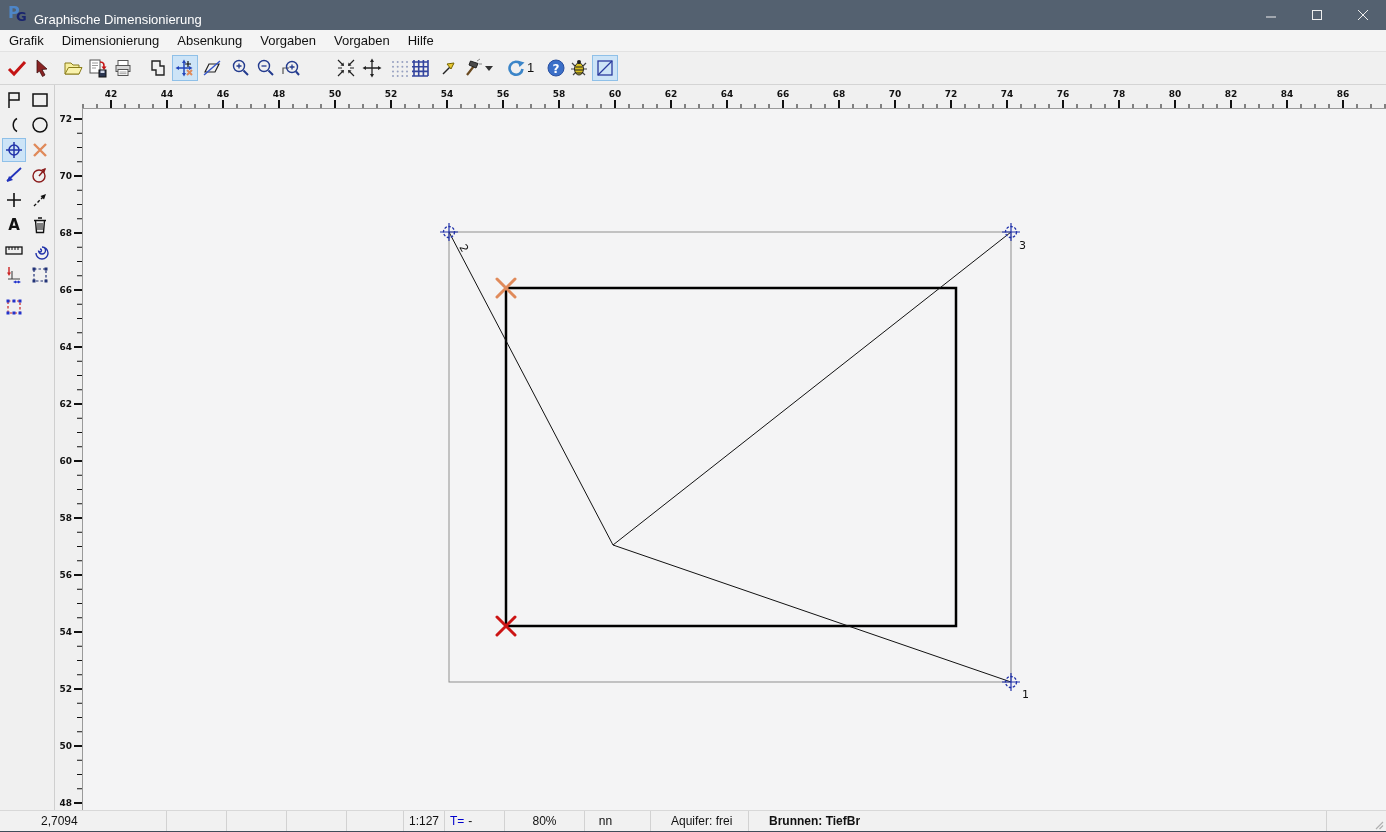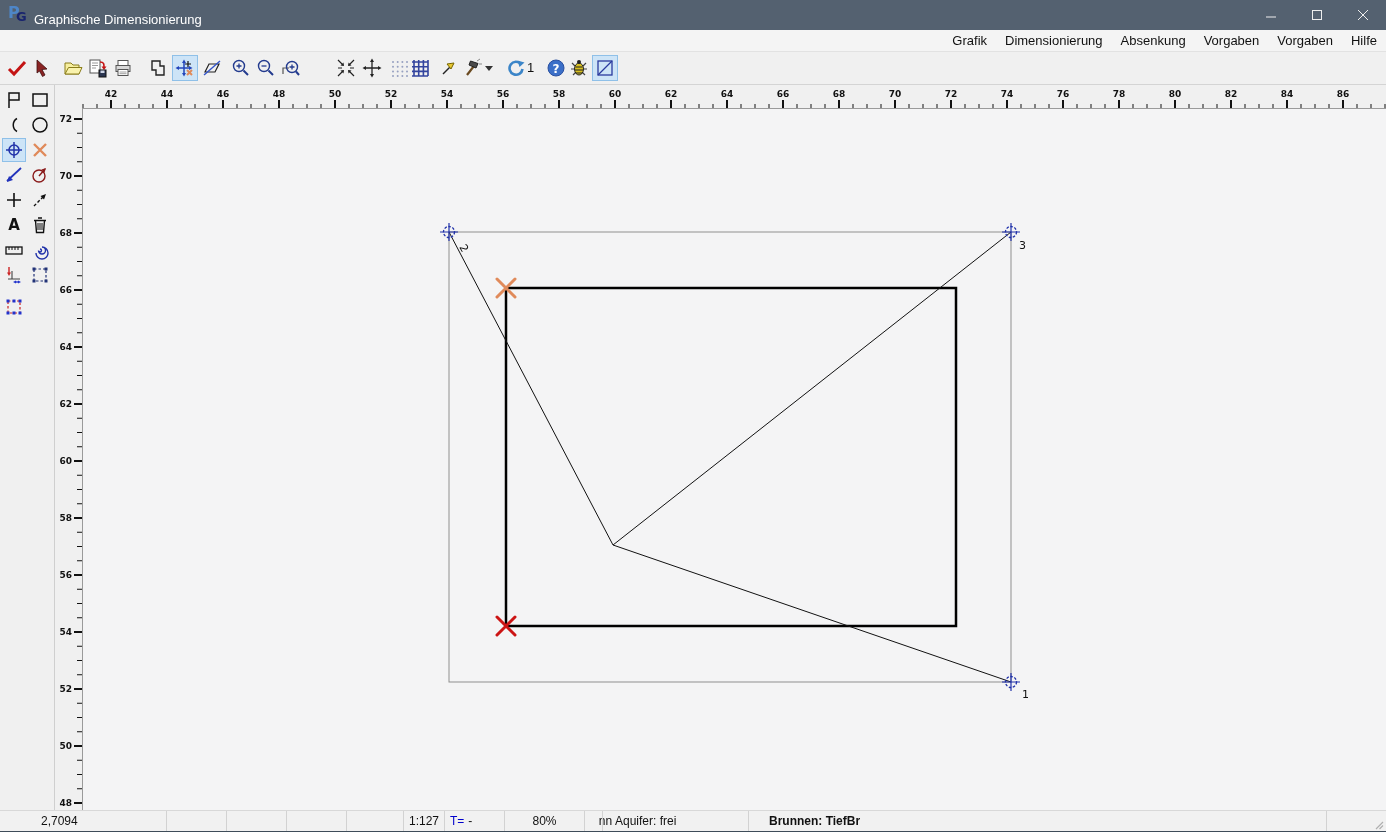--- a/index.html
+++ b/index.html
@@ -8,21 +8,21 @@
           font-family:"Liberation Sans",sans-serif;border-bottom:1px solid #3e4c59;}
   
   .titlebar{position:absolute;left:0;top:0;width:1386px;height:30px;background:#546170;color:#fff;}
   .appicon{position:absolute;left:8px;top:4px;width:22px;height:22px;}
   .appicon .p{position:absolute;left:0;top:-1px;font:bold 16px "DejaVu Sans",sans-serif;color:#4e86c8;}
   .appicon .g{position:absolute;left:8px;top:5px;font:bold 13px "DejaVu Sans",sans-serif;color:#19246e;}
   .wtitle{position:absolute;left:34px;top:12px;font-size:13px;}
   .winbtn{position:absolute;top:0;width:46px;height:30px;display:flex;align-items:center;justify-content:center;}
   .winbtn svg{display:block;}
   
-  .menubar{position:absolute;left:0;top:30px;width:1386px;height:22px;background:#f4f4f4;display:flex;border-bottom:1px solid #e2e2e2;justify-content:flex-end;}
+  .menubar{position:absolute;left:0;top:30px;width:1386px;height:22px;background:#f4f4f4;display:flex;border-bottom:1px solid #e2e2e2;}
   .menu{height:22px;line-height:22px;padding:0 9px;font-size:13px;color:#111;}
   
   .toolbar{position:absolute;left:0;top:52px;width:1386px;height:33px;background:#f0f0f0;border-bottom:1px solid #d4d4d4;}
   .tb{position:absolute;top:3px;width:26px;height:26px;display:flex;align-items:center;justify-content:center;border:1px solid transparent;}
   .tb.sel{background:#cde4f7;border:1px solid #8fc0e8;}
   .tbtext{position:absolute;top:8px;font-size:13px;color:#111;}
   .slider-track{position:absolute;left:1292px;top:57px;width:82px;height:13px;background:#ebebeb;border:1px solid #c6c6c6;}
   .slider-thumb{position:absolute;left:1294px;top:56px;width:11px;height:16px;background:#0c7bd8;
     clip-path:polygon(0 0,100% 0,100% 62%,50% 100%,0 62%);}
   .slider-bar{position:absolute;left:1308px;top:72px;width:66px;height:4px;background:#b6b6b6;}
@@ -586,21 +586,21 @@
   <div class="statusbar">
     <span class="sb first" style="left:0;width:130px;">2,7094</span>
     <span class="sb" style="left:130px;width:60px;"></span>
     <span class="sb" style="left:190px;width:60px;"></span>
     <span class="sb" style="left:250px;width:60px;"></span>
     <span class="sb" style="left:310px;width:57px;"></span>
     <span class="sb" style="left:367px;width:41px;text-align:right;">1:127</span>
     <span class="sb" style="left:408px;width:60px;"><span class="blue">T=</span><span>-</span></span>
     <span class="sb" style="left:468px;width:80px;text-align:center;">80%</span>
     <span class="sb" style="left:548px;width:42px;text-align:center;">nn</span>
-    <span class="sb" style="left:566px;width:122px;padding-left:12px;">Aquifer: frei</span>
+    <span class="sb" style="left:614px;width:122px;padding-left:20px;">Aquifer: frei</span>
     <span class="sb" style="left:712px;width:208px;padding-left:20px;font-weight:bold;">Brunnen: TiefBr</span>
     <span class="sb" style="left:1290px;width:96px;"></span>
     <svg class="grip" width="9" height="9">
       <path d="M8 1 L1 8 M8 4.5 L4.5 8 M8 8 L8 8" stroke="#b0b0b0" stroke-width="1.2"></path>
     </svg>
   </div>
 
 </div>
 
 </body></html>

